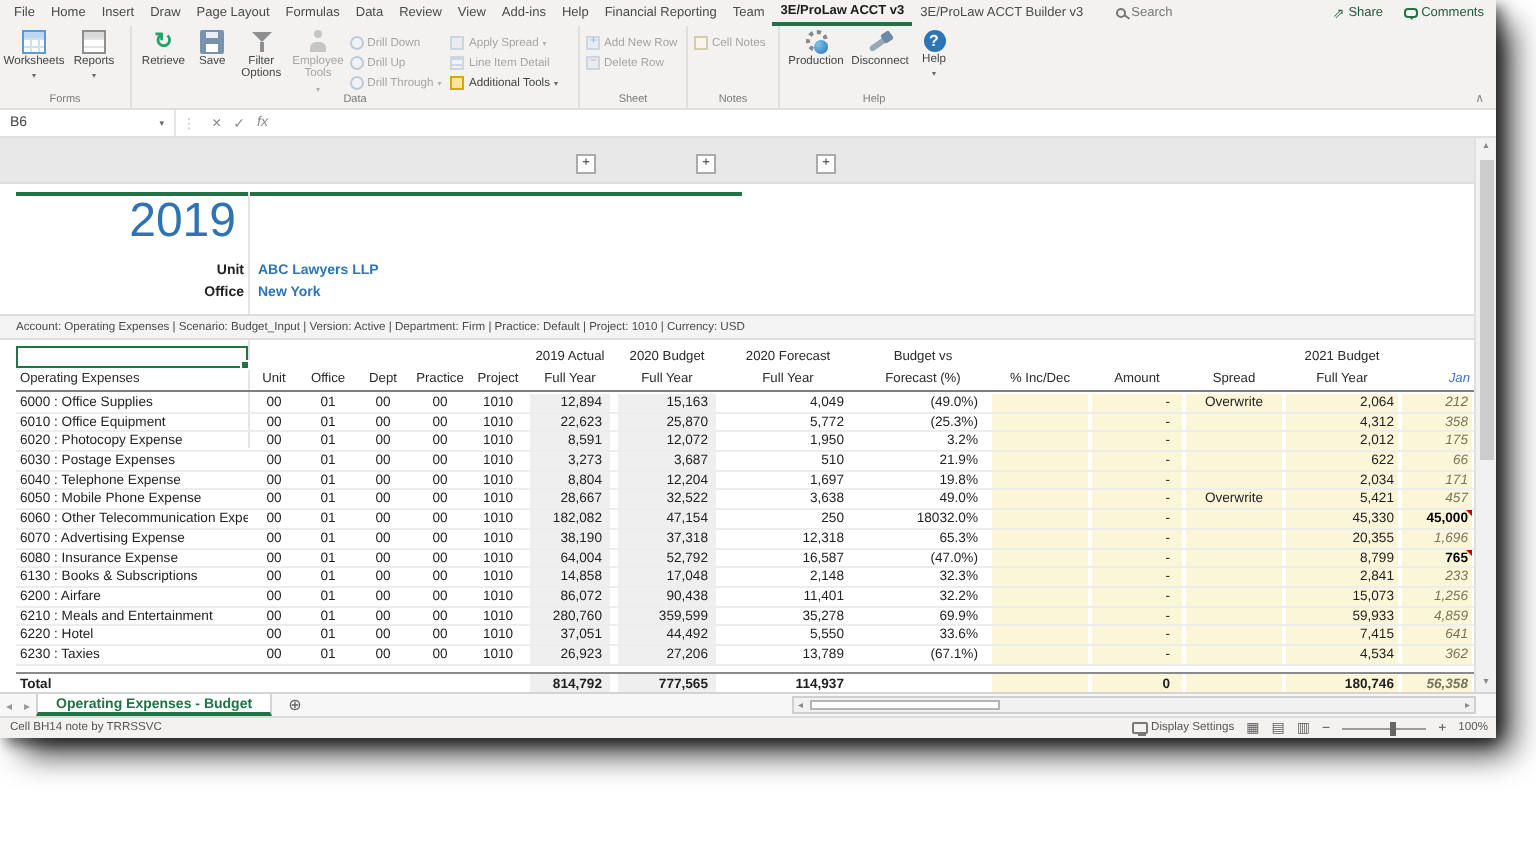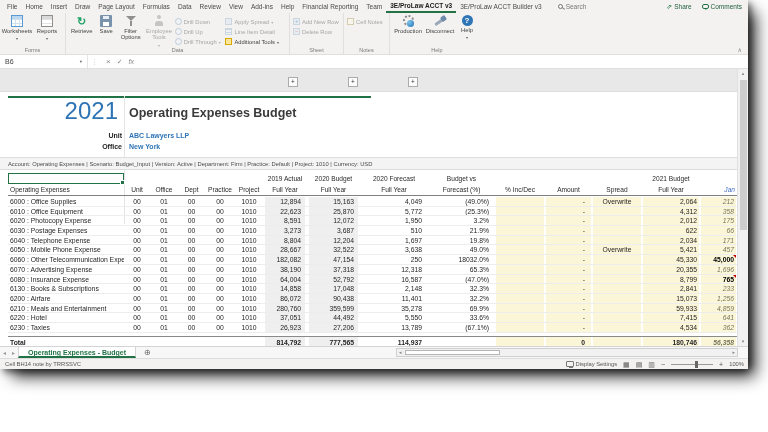--- a/index.html
+++ b/index.html
@@ -320,22 +320,21 @@
 
   <div class="sheet">
     <div class="outline-strip"></div>
     <div id="plusboxes">
         <div class="plusbox" style="left: 288px;">+</div>
         <div class="plusbox" style="left: 348px;">+</div>
         <div class="plusbox" style="left: 408px;">+</div>
       </div>
     <div class="titleline"></div>
     <div class="vgrid"></div>
-    <div class="year">2021</div>
-    <div class="doctitle">Operating Expenses Budget</div>
+    <div class="year">2019</div>
     <div class="fldlab" style="top:63px">Unit</div>
     <div class="fldval" style="top:63px">ABC Lawyers LLP</div>
     <div class="fldlab" style="top:74px">Office</div>
     <div class="fldval" style="top:74px">New York</div>
     <div class="ctxbar">Account: Operating Expenses | Scenario: Budget_Input | Version: Active | Department: Firm  |  Practice: Default |  Project: 1010  |  Currency: USD</div>
 
     <div class="hdr-row" style="top:104px" id="hdr1">
         <div class="hcell al-center" style="width: 116px;"></div>
         <div class="hcell al-center" style="width: 26px;"></div>
         <div class="hcell al-center" style="width: 28px;"></div>

